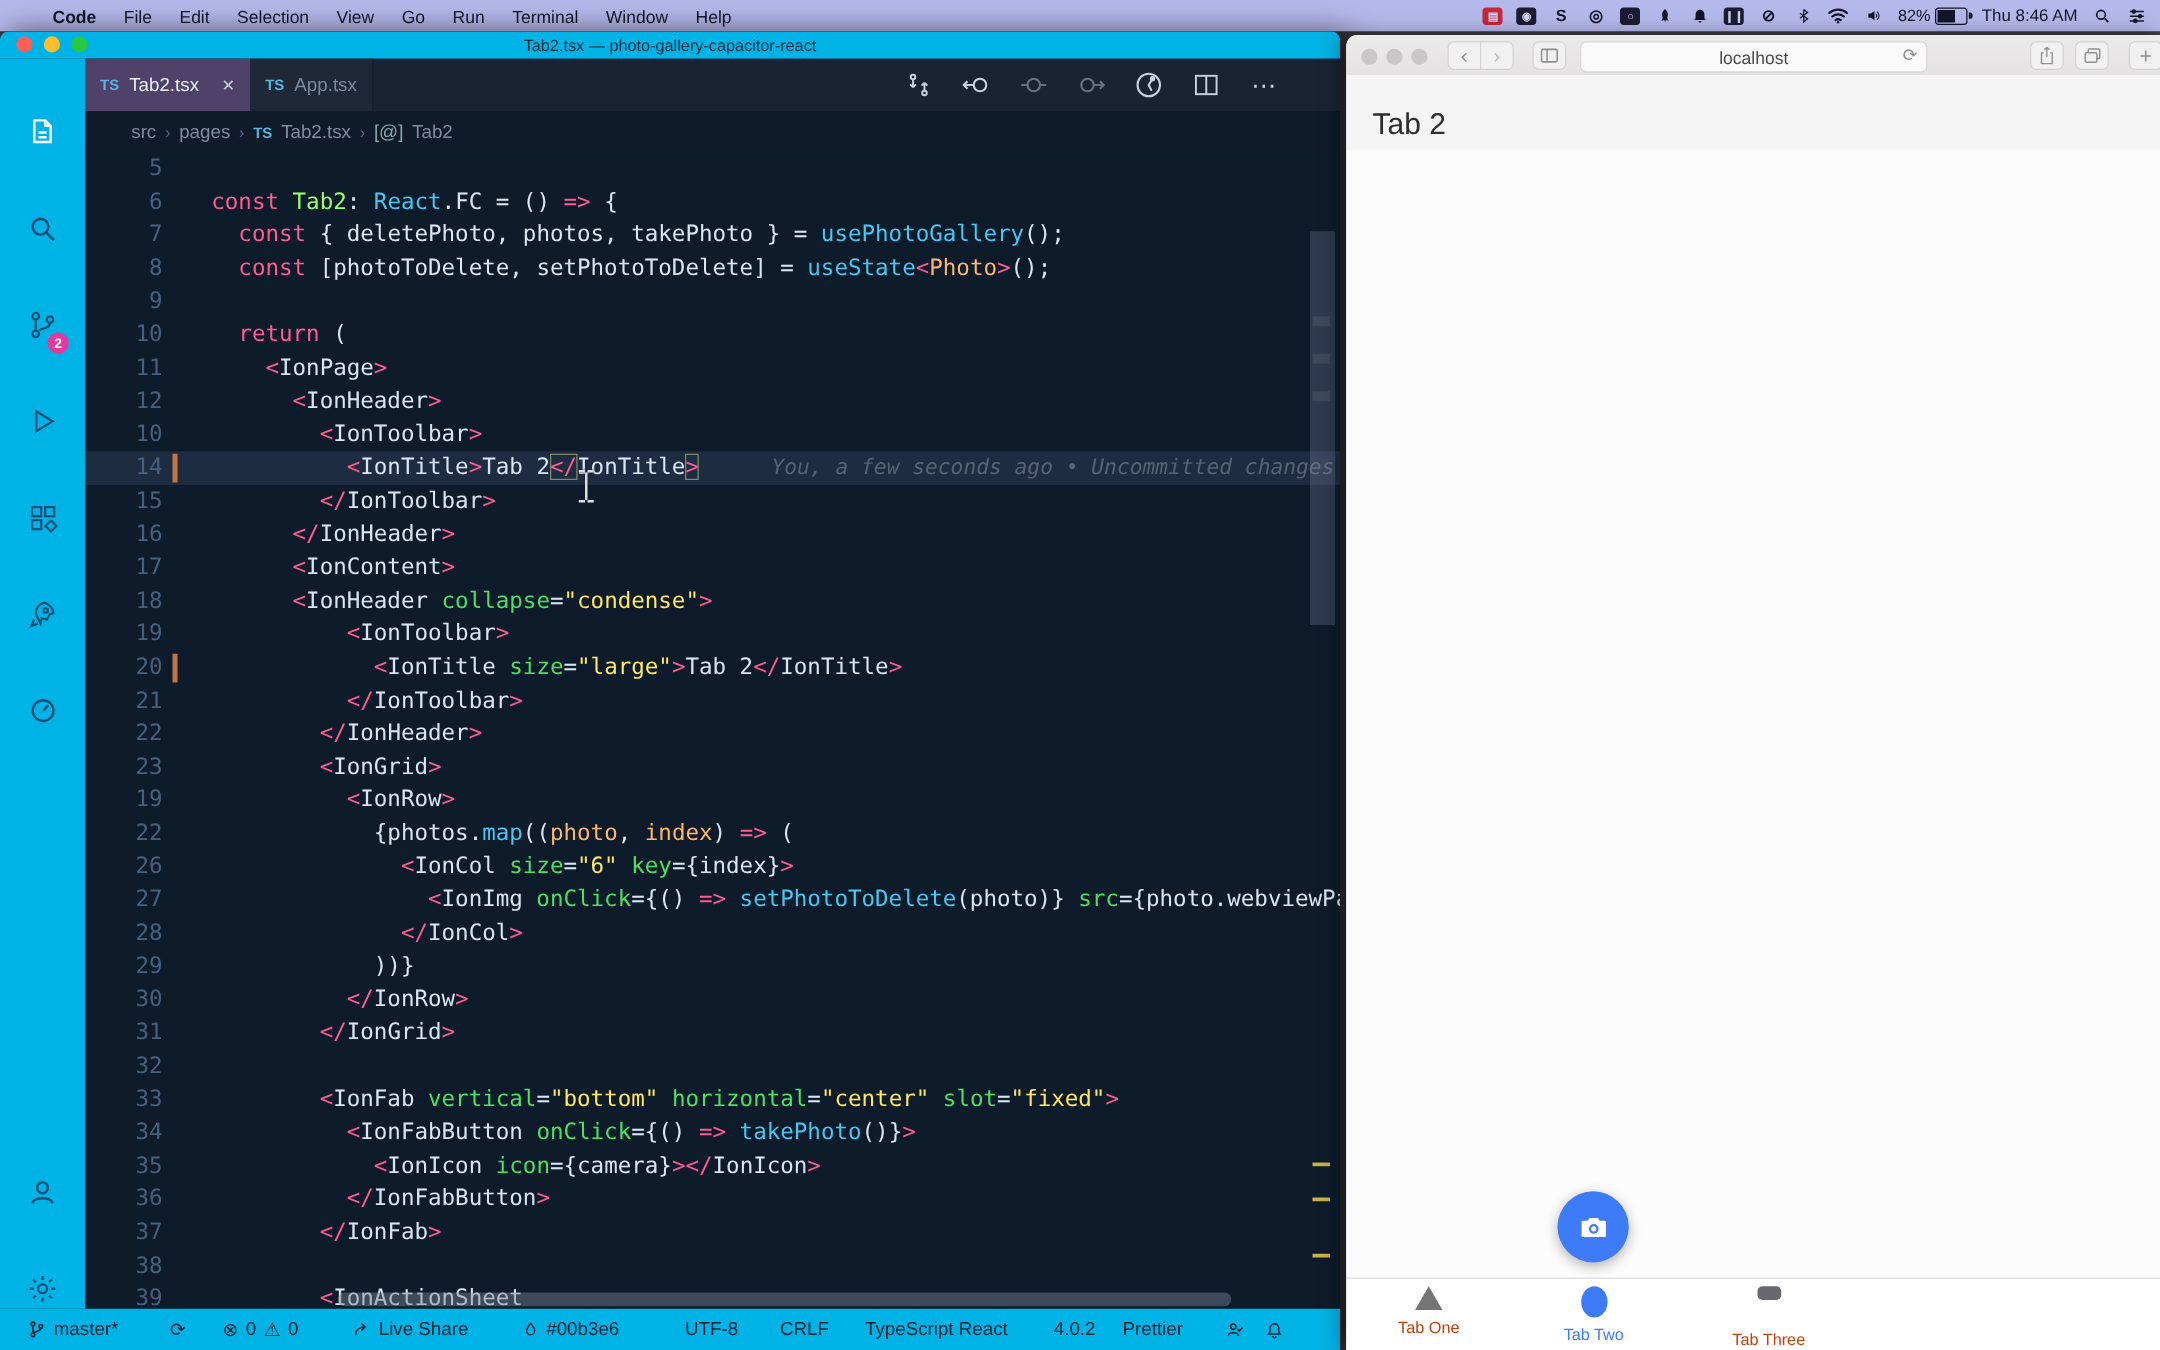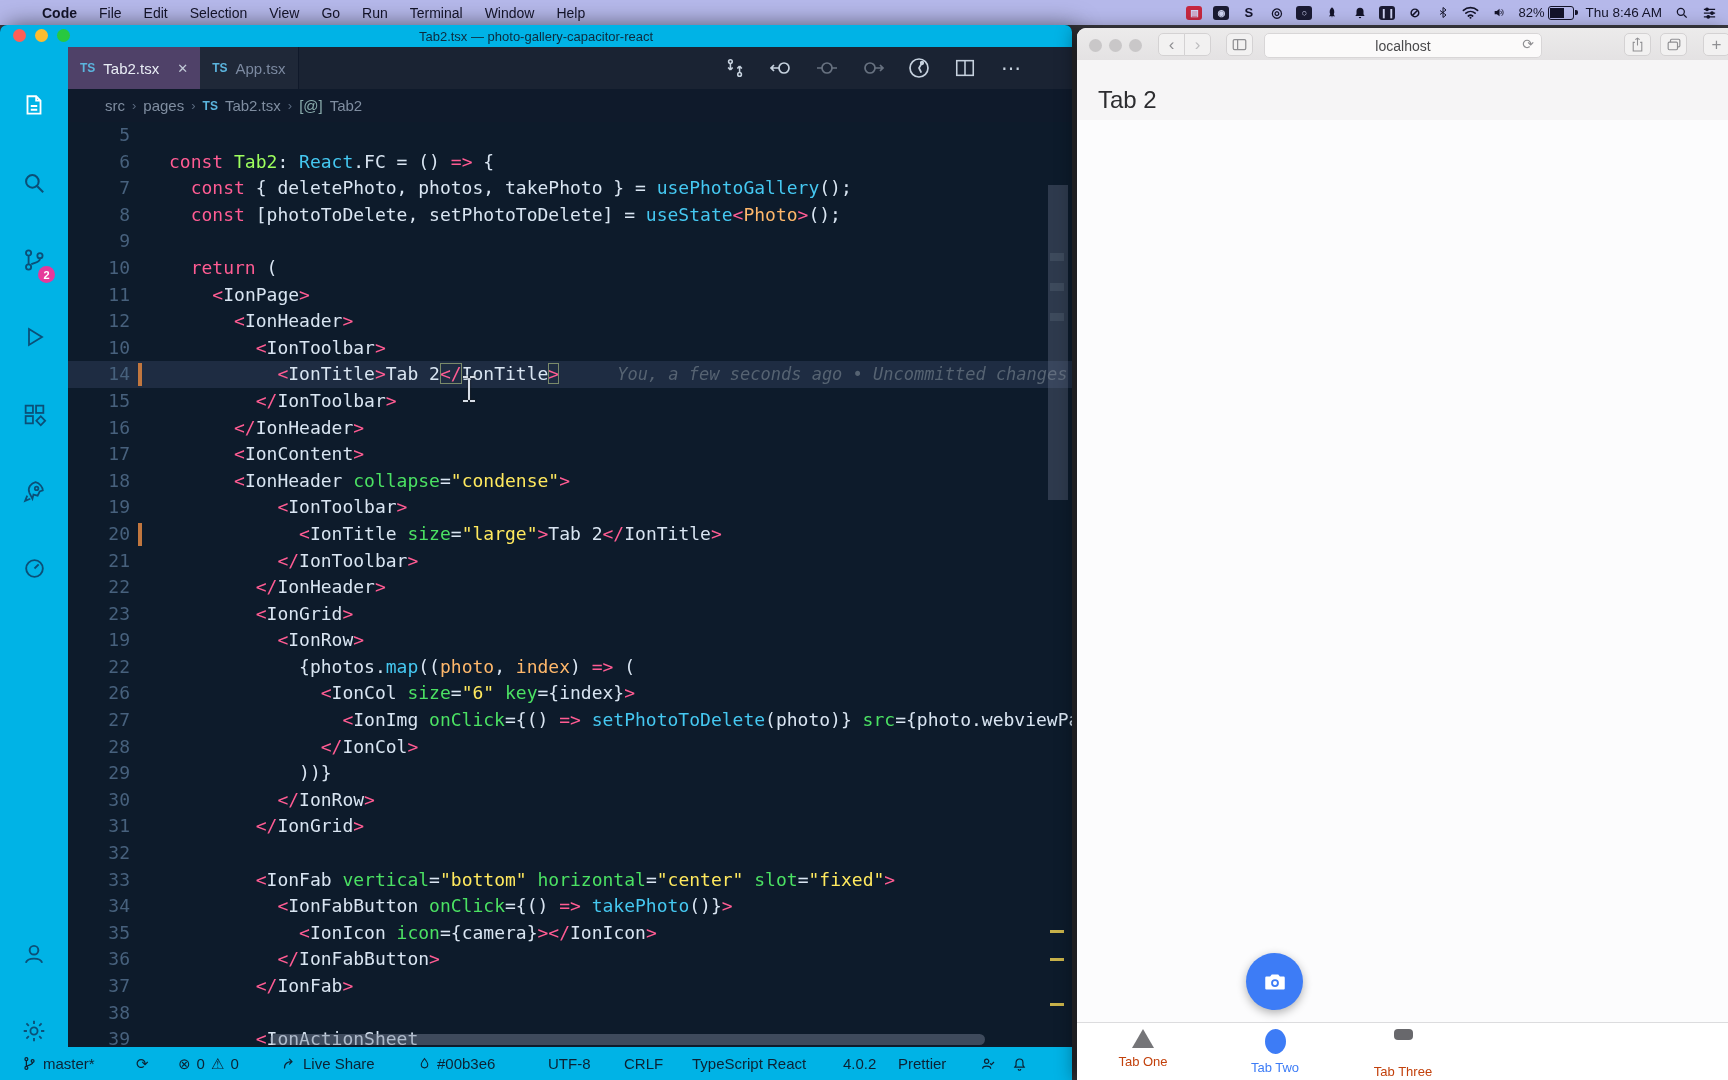--- a/index.html
+++ b/index.html
@@ -435,20 +435,20 @@
     </div>
     <div id="sftabbar">
         <div class="sftab" style="left: 1px;">
           <div class="ic-triangle"></div>
           <div>Tab One</div>
         </div>
         <div class="sftab active" style="left: 133px;">
           <div class="ic-ellipse"></div>
           <div>Tab Two</div>
         </div>
-        <div class="sftab" style="left: 261px; gap: 24px;">
+        <div class="sftab" style="left: 273px; gap: 24px;">
           <div class="ic-square"></div>
           <div>Tab Three</div>
         </div>
       </div>
   </div>
 
 </div>
 
 </body></html>

